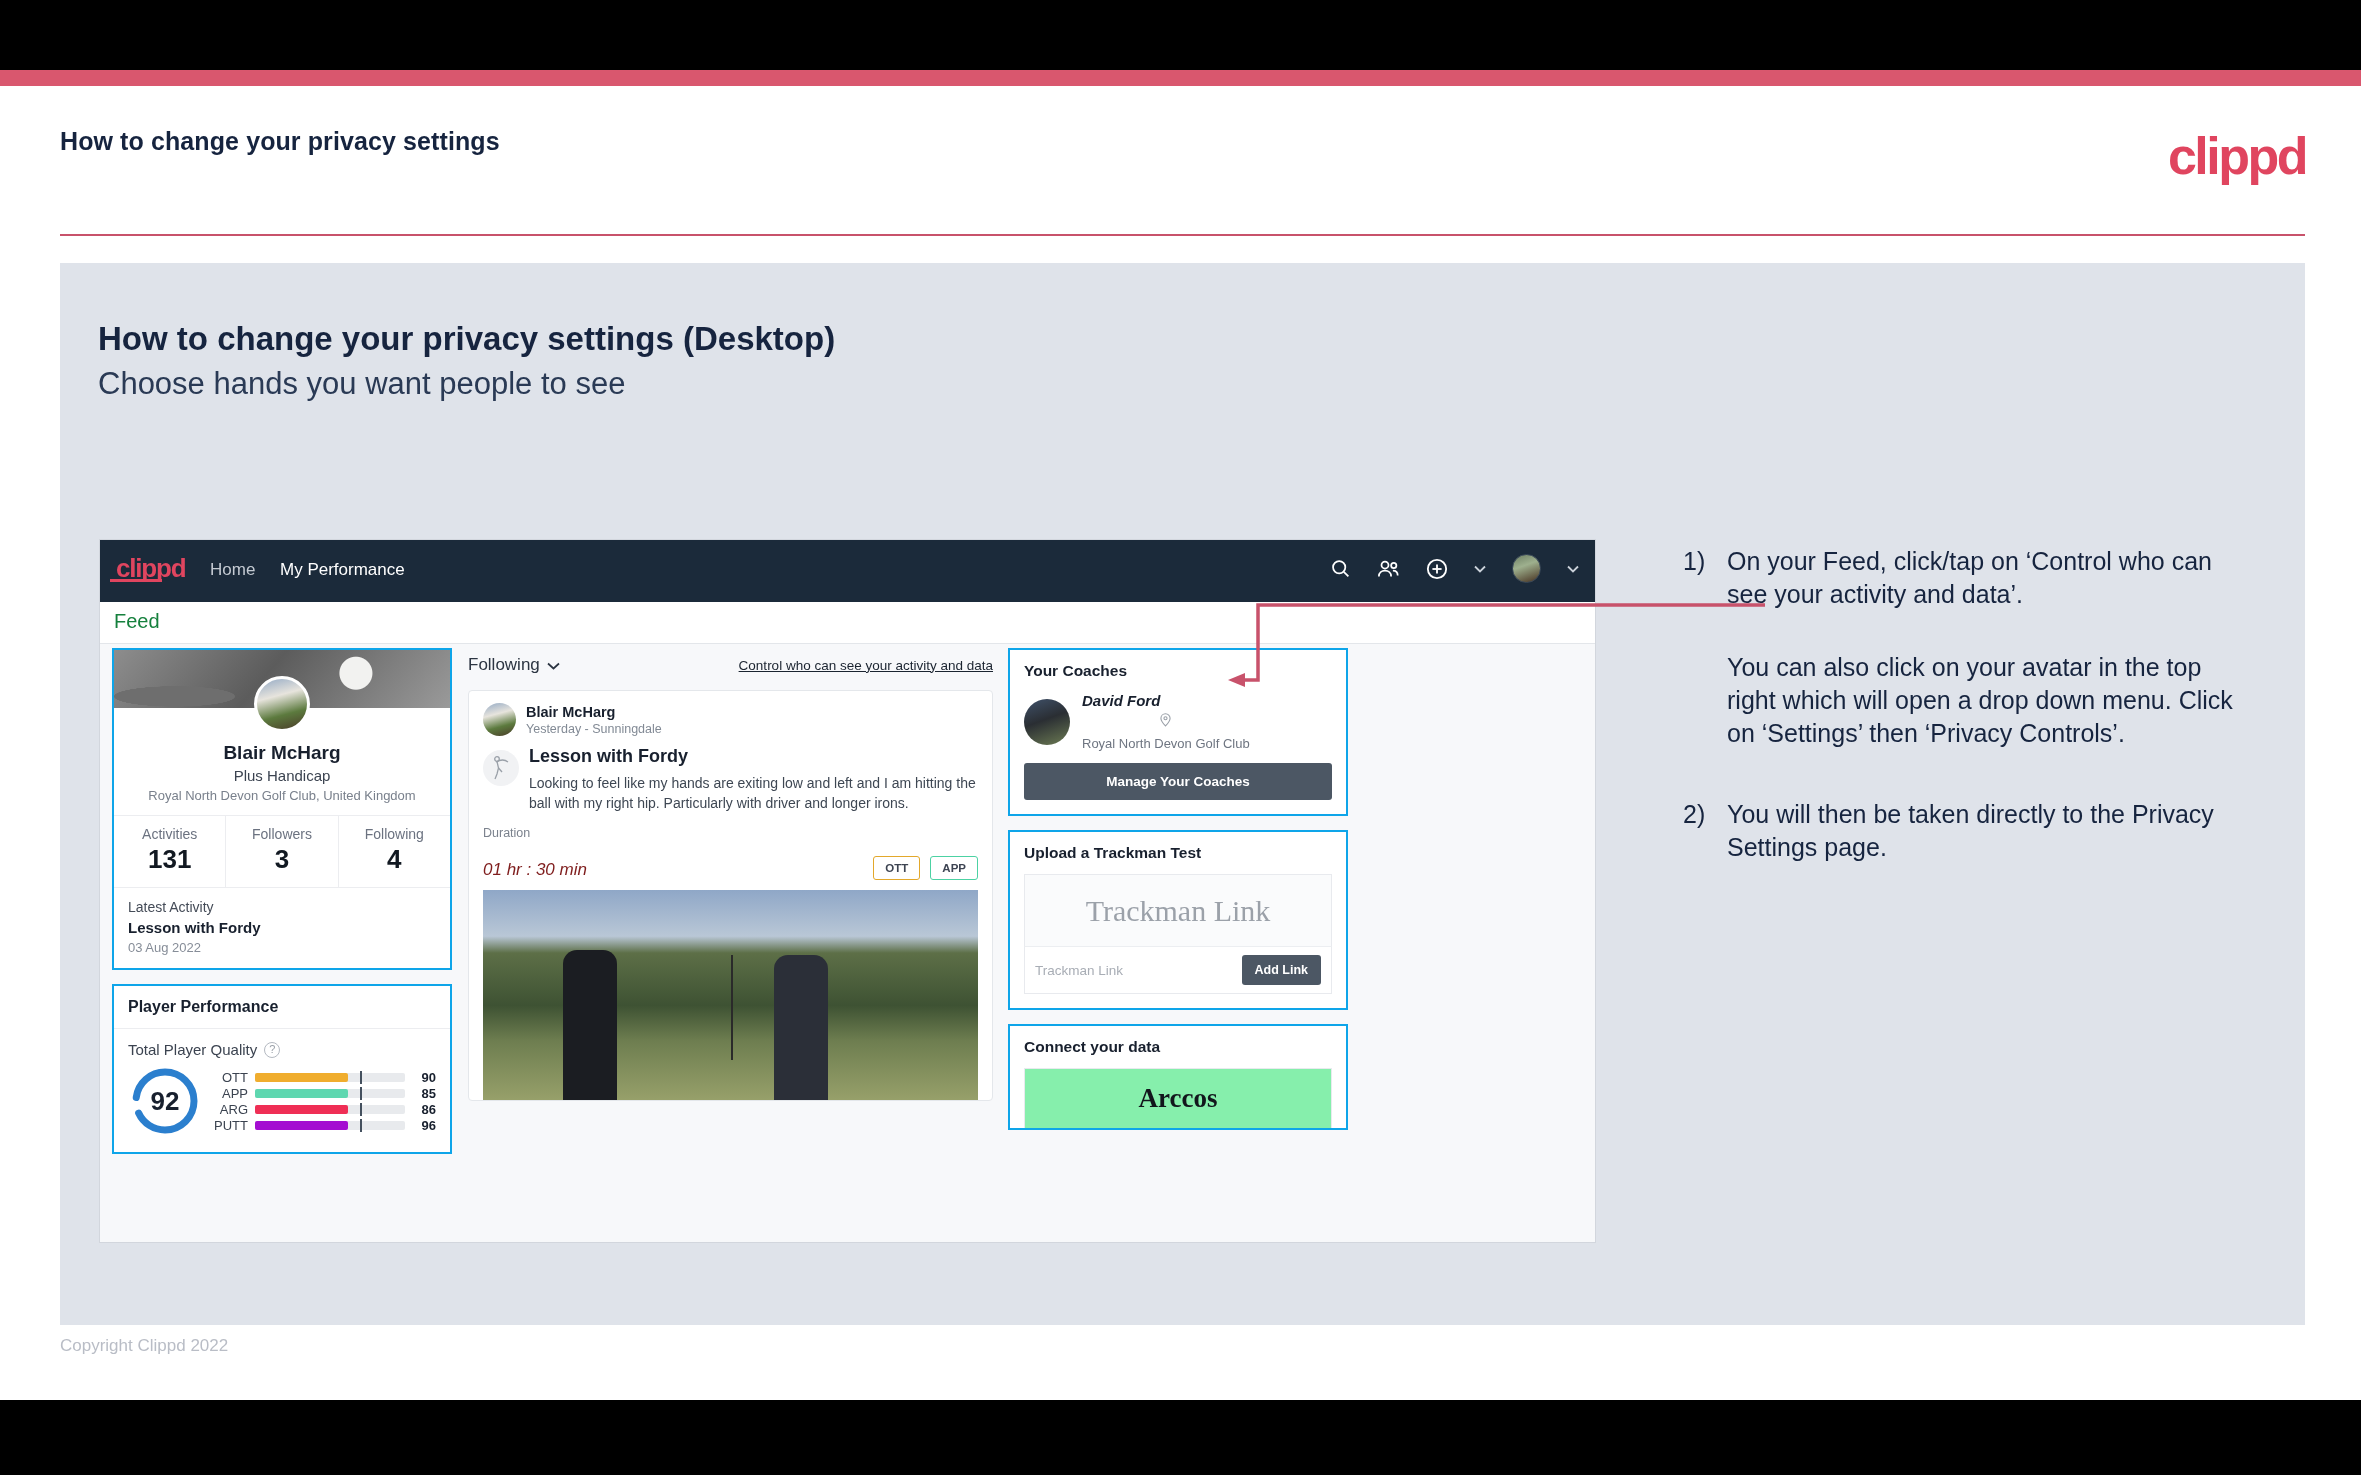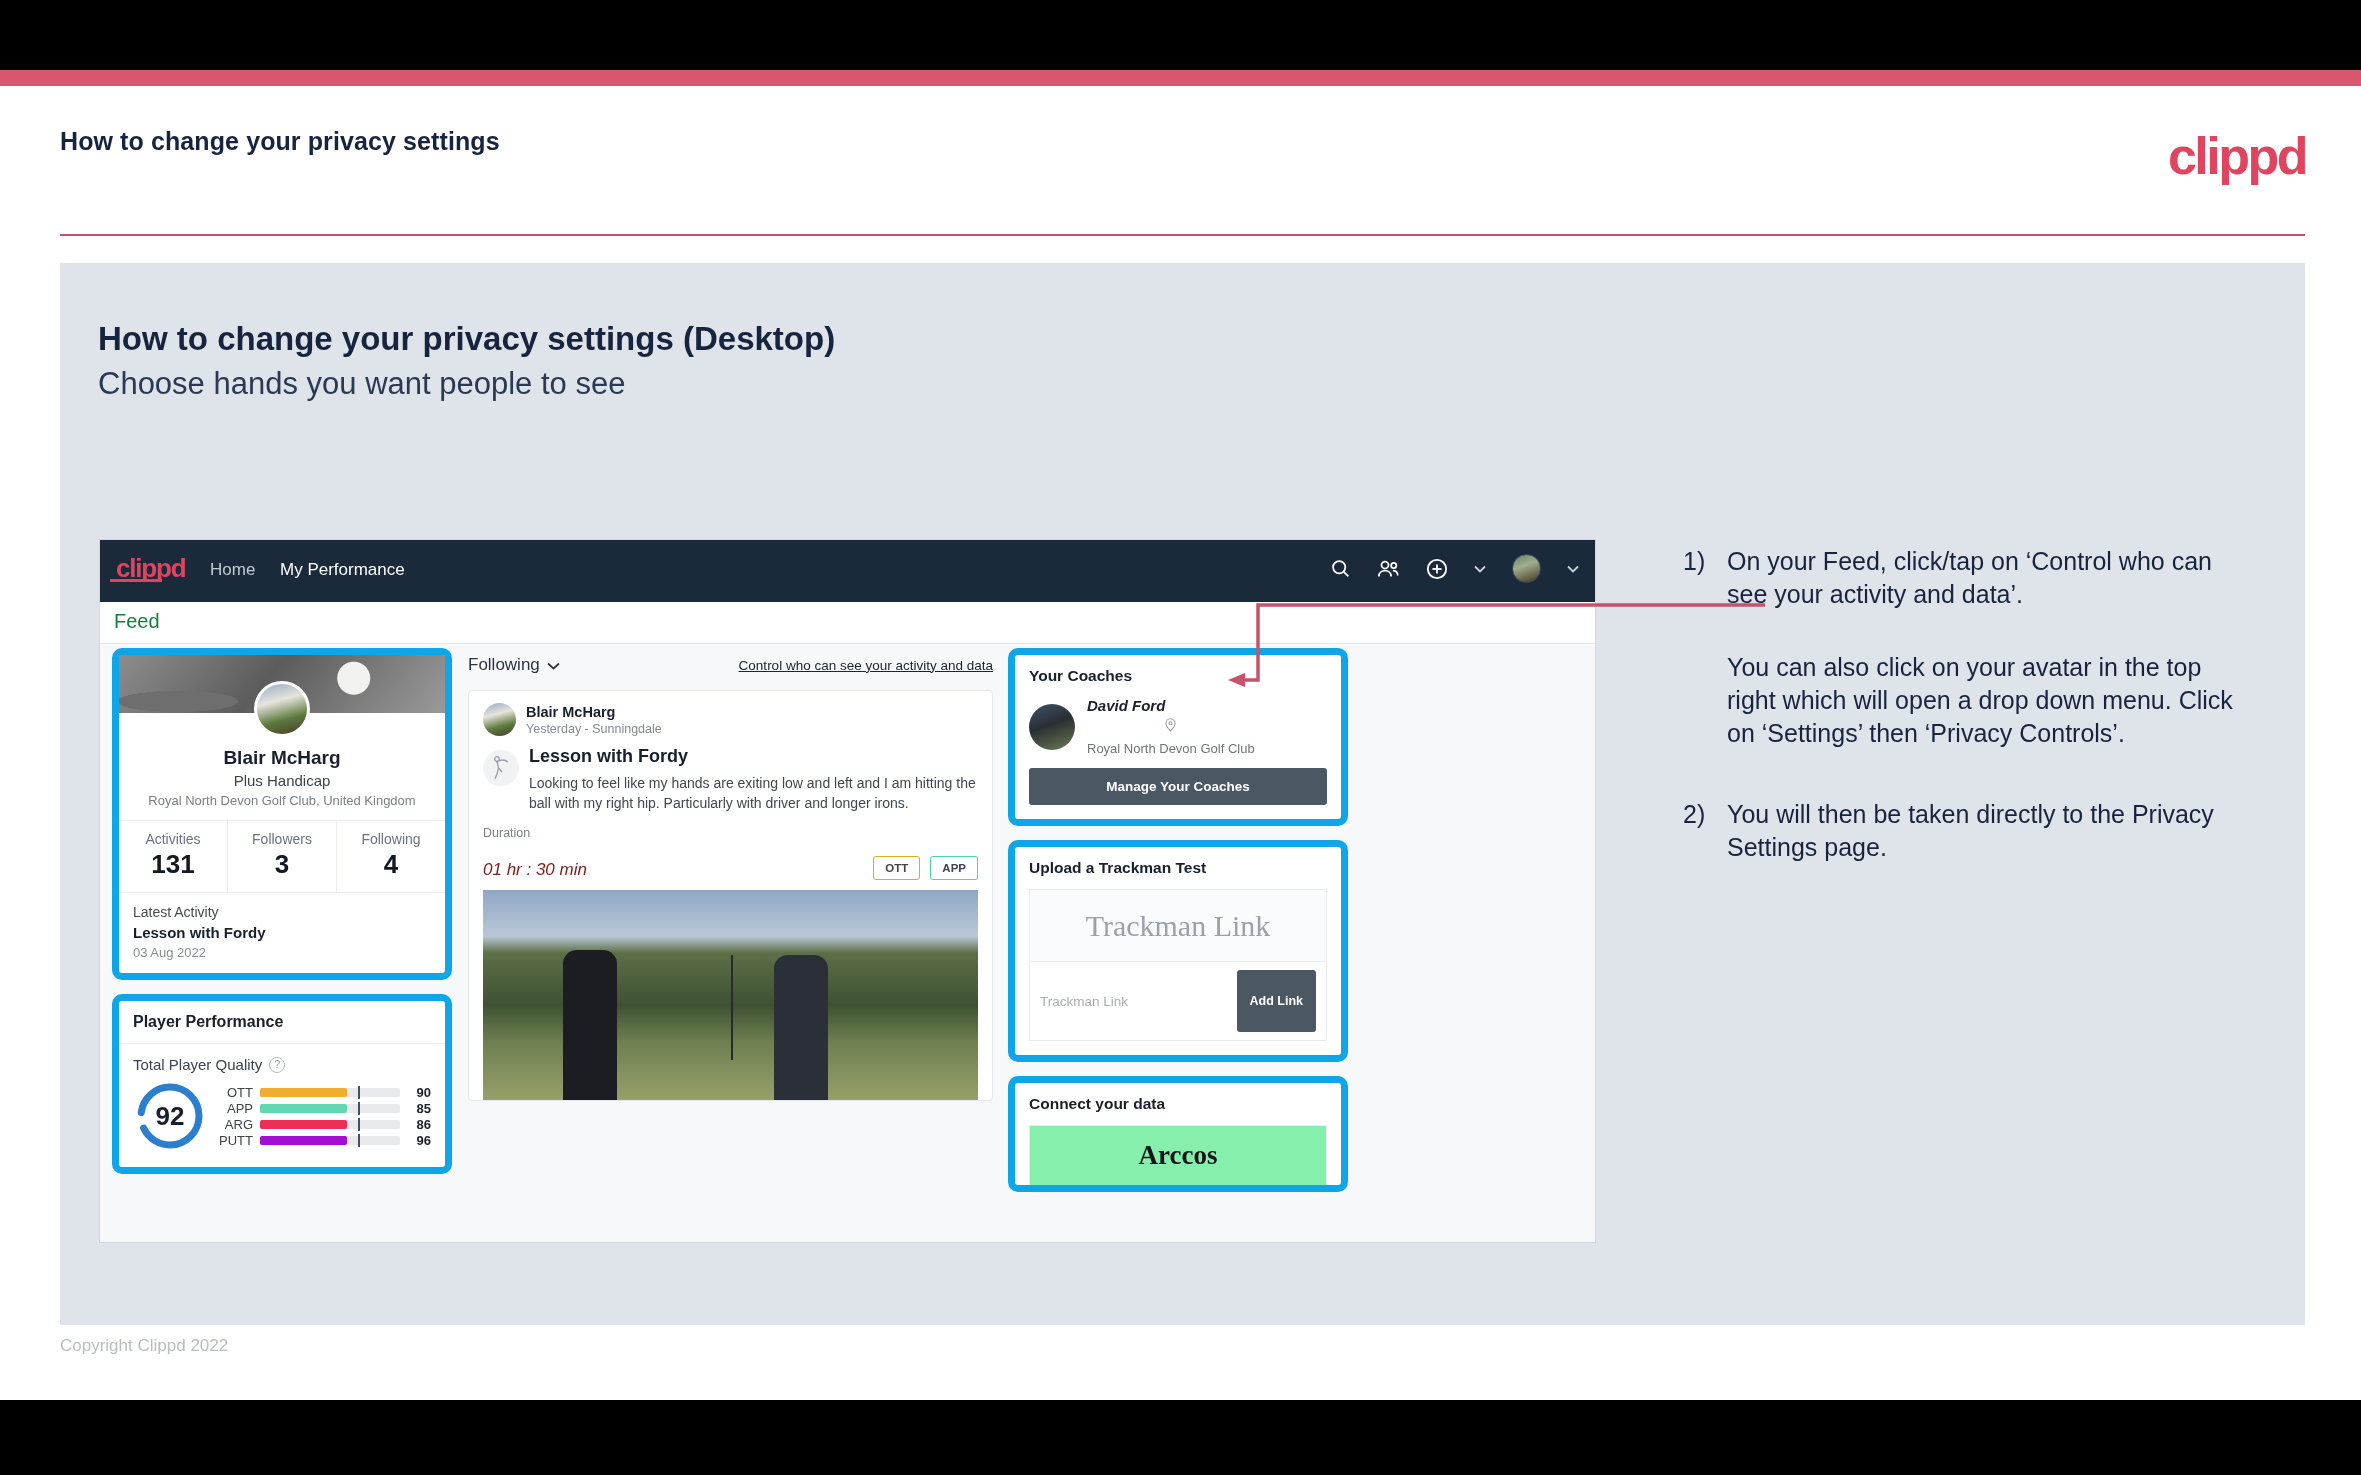--- a/index.html
+++ b/index.html
@@ -77,21 +77,21 @@
   }
   .tab-feed {
     position:absolute; left:14px; top:8px; font-size:20px; color:#15803d;
   }
   .tab-underline { position:absolute; left:10px; top:39px; width:52px; height:3px; background:#e0455f; }
 
   .app-body { position:absolute; left:0; top:104px; width:1495px; height:598px; background:#f7f8fa; }
 
   
   .col-left { position:absolute; left:12px; top:4px; width:340px; }
-  .card { background:#fff; border:7px solid #0ea5e9; border-radius:10px; }
+  .card { background:#fff; border:2px solid #0ea5e9; border-radius:0; }
   .cover {
     height:58px;
     background:
       radial-gradient(circle at 72% 40%, #f2f2f0 0 16px, transparent 17px),
       radial-gradient(ellipse at 18% 80%, #6e6e6e 0 60px, transparent 61px),
       linear-gradient(130deg,#8d8d8d 0%,#5c5c5c 45%,#9a9a9a 100%);
   }
   .avatar-big {
     position:absolute; left:50%; top:26px; transform:translateX(-50%);
     width:56px;height:56px;border-radius:50%;border:3px solid #fff;
@@ -168,21 +168,21 @@
   .coach-name { font-size:15px; font-weight:700; color:#18202e;font-style:italic; }
   .coach-club { font-size:13px; color:#6e7581; margin-top:4px; display:flex; align-items:center; gap:6px;flex-direction:column;}
   .btn-dark { display:block; margin:0 14px 14px; background:#4c5764; color:#fff;
     text-align:center; font-size:13.5px; font-weight:700; padding:11px 0; border-radius:3px; }
   .tm-box { margin:0 14px 0; border:1px solid #e8eaee; border-bottom:none; background:#fafbfc;
     height:72px; display:flex; align-items:center; justify-content:center; }
   .tm-word { font-family:"Liberation Serif", serif; font-size:30px; color:#9ba1a9; }
   .tm-row { margin:0 14px 14px; border:1px solid #e8eaee; border-top:1px solid #eceef1;
     display:flex; align-items:center; justify-content:space-between; padding:8px 10px; }
   .tm-ph { font-size:13.5px; color:#a8adb5; }
-  .btn-add { background:#4c5764; color:#fff; font-size:12.5px; font-weight:700; padding:24px 13px; border-radius:3px;}
+  .btn-add { background:#4c5764; color:#fff; font-size:12.5px; font-weight:700; padding:8px 13px; border-radius:3px;}
   .ac-box { margin:0 14px; border:1px solid #e8eaee; border-bottom:none; background:#86efac;
     height:60px; display:flex; align-items:center; justify-content:center; }
   .ac-word { font-family:"Liberation Serif", serif; font-size:27px; font-weight:700; color:#12161c; }
 
   
   .callout { position:absolute; left:1150px; top:580px; width:620px; height:130px; pointer-events:none; }
 
   
   .instructions { position:absolute; left:1683px; top:545px; width:560px; color:#16243f; }
   .ins-item { display:flex; gap:14px; margin-bottom:12px; }

